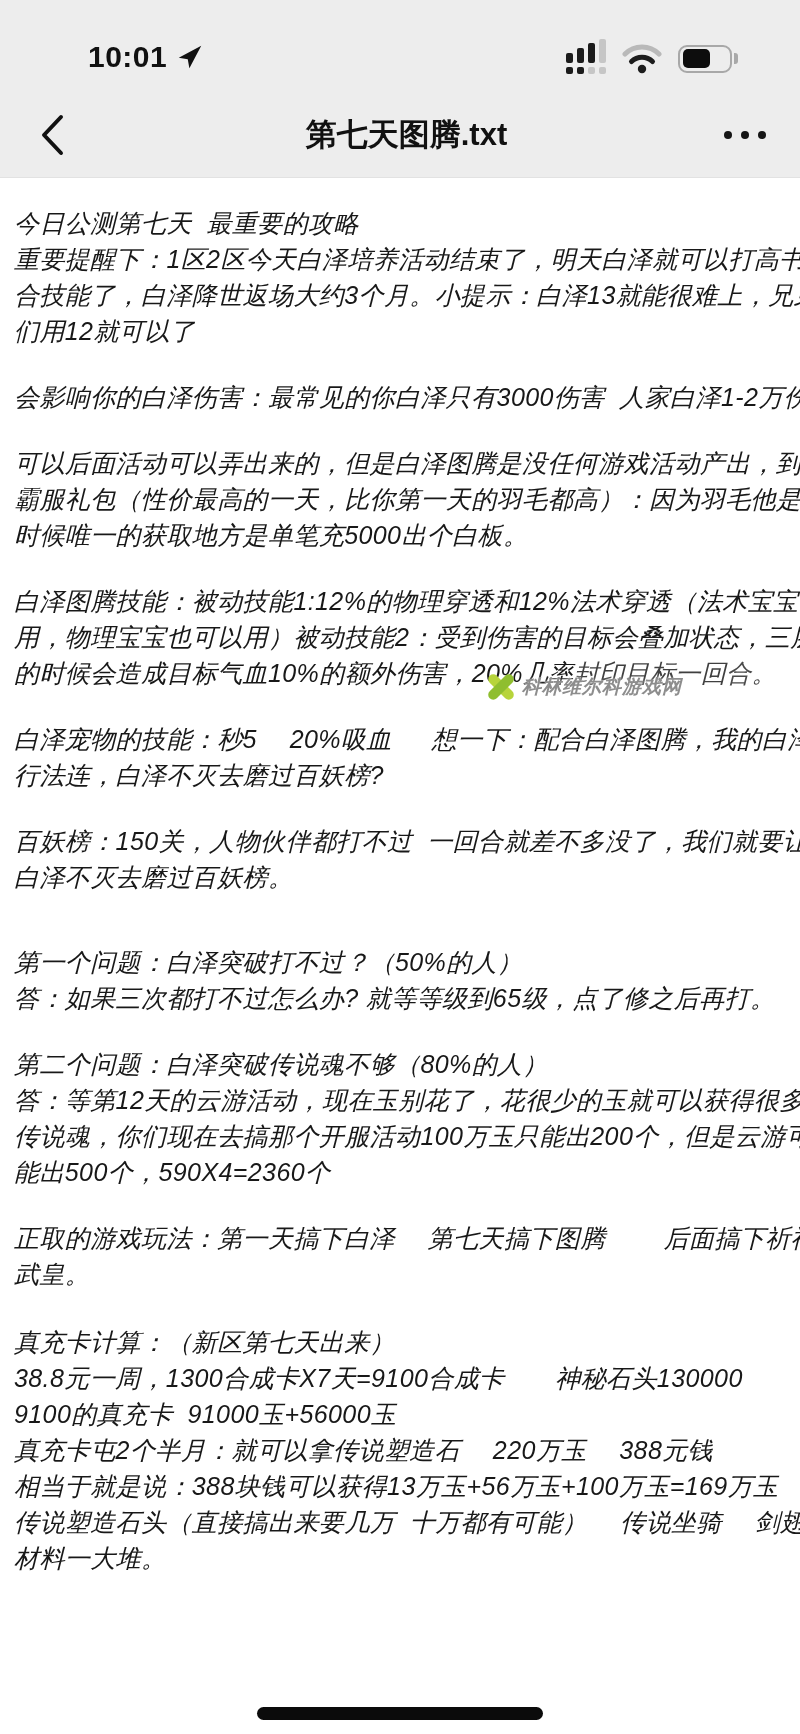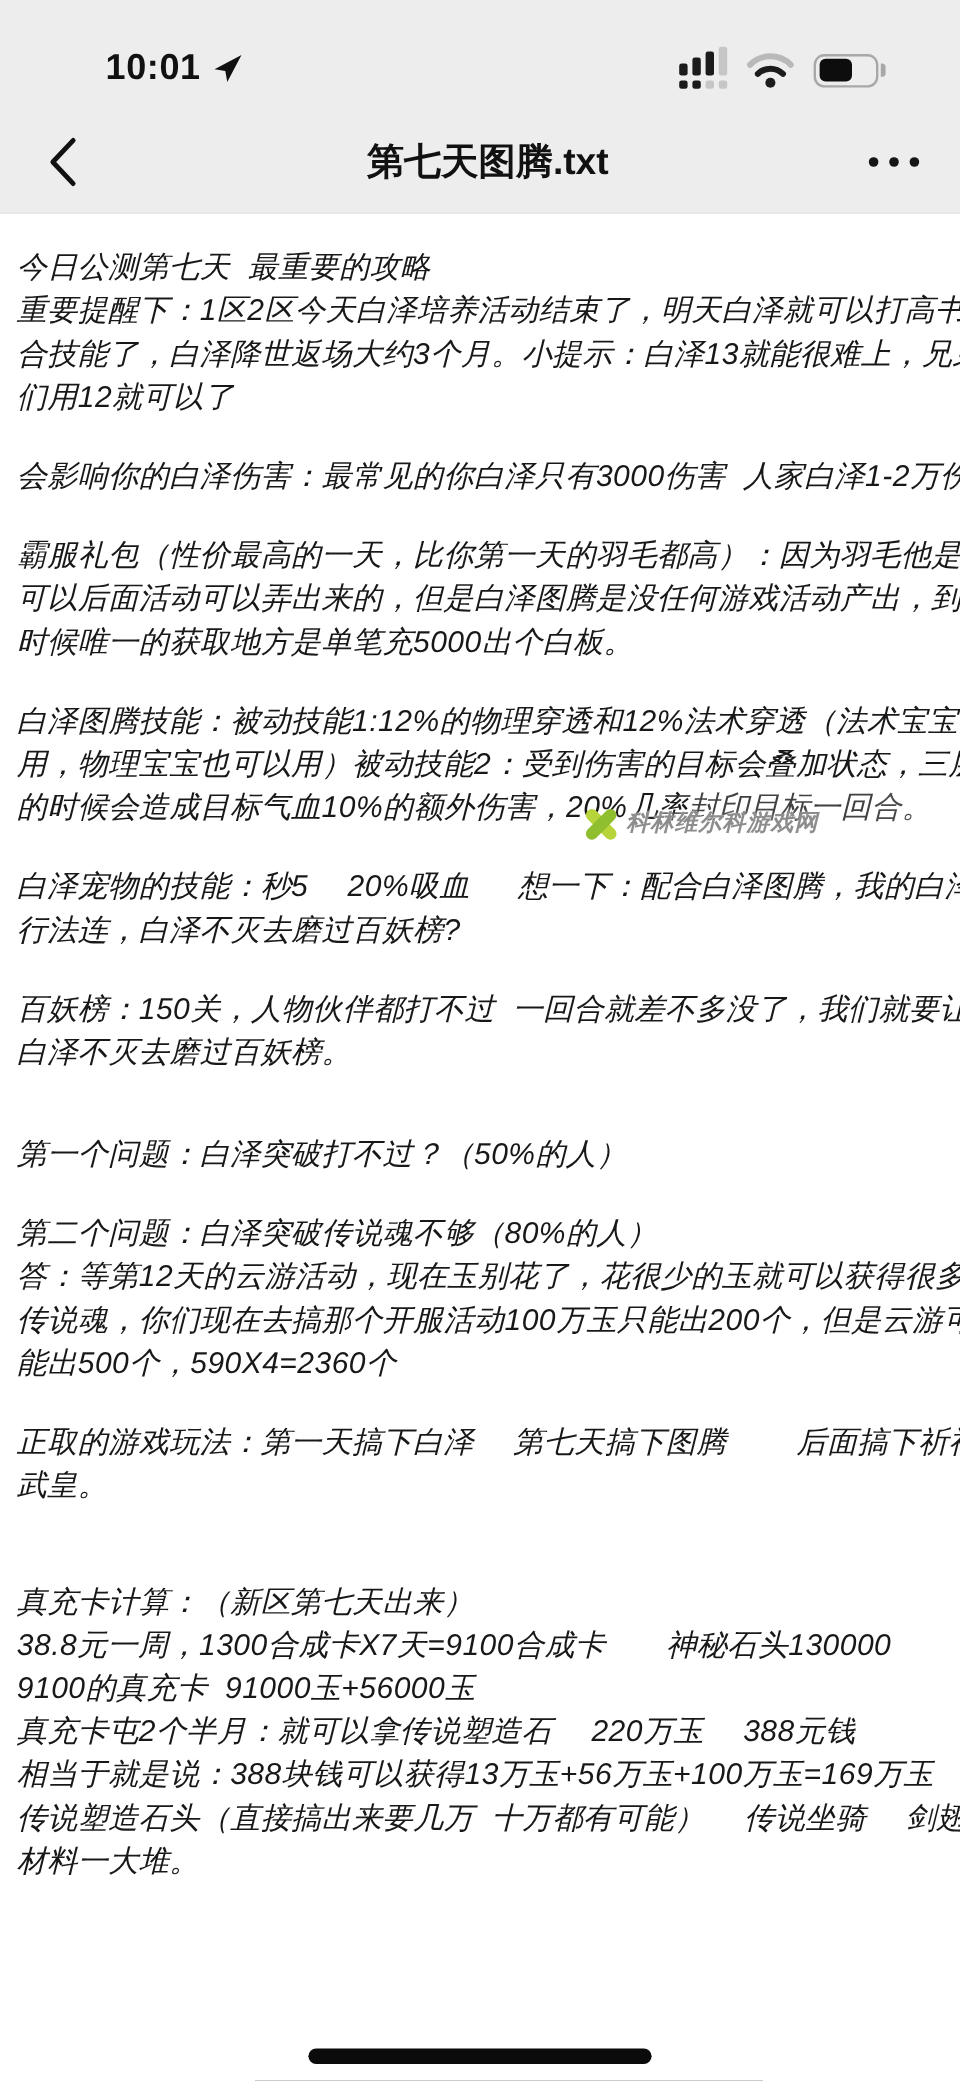--- a/index.html
+++ b/index.html
@@ -75,21 +75,21 @@
   
   .doc {
     position:absolute; top:179px; left:0; right:0; bottom:0;
     padding:26px 8px 0 14px;
     overflow:hidden;
   }
   .para { }
   .gap-0 { margin-top:0; }
   .gap-1 { margin-top:30px; }
   .gap-2 { margin-top:49px; }
-  .gap-3 { margin-top:61px; }
+  .gap-3 { margin-top:32px; }
   .line {
     position:relative;
     font-size:25px; line-height:36px;
     letter-spacing:0.4px;
     white-space:pre;
     color:#181818;
     font-style:italic;
   }
   .seg-normal { color:#181818; }
   .seg-faded  { color:#404040; }
@@ -188,39 +188,40 @@
       <div class="para gap-0">
         <div class="line">今日公测第七天  最重要的攻略</div>
         <div class="line">重要提醒下：1区2区今天白泽培养活动结束了，明天白泽就可以打高书</div>
         <div class="line">合技能了，白泽降世返场大约3个月。小提示：白泽13就能很难上，兄弟</div>
         <div class="line">们用12就可以了</div>
       </div>
       <div class="para gap-1">
         <div class="line">会影响你的白泽伤害：最常见的你白泽只有3000伤害  人家白泽1-2万伤</div>
       </div>
       <div class="para gap-1">
+        <div class="line">可以后面活动可以弄出来的，但是白泽图腾是没任何游戏活动产出，到</div>
         <div class="line">霸服礼包（性价最高的一天，比你第一天的羽毛都高）：因为羽毛他是</div>
-        <div class="line">可以后面活动可以弄出来的，但是白泽图腾是没任何游戏活动产出，到</div>
         <div class="line">时候唯一的获取地方是单笔充5000出个白板。</div>
       </div>
       <div class="para gap-1">
         <div class="line">白泽图腾技能：被动技能1:12%的物理穿透和12%法术穿透（法术宝宝可</div>
         <div class="line">用，物理宝宝也可以用）被动技能2：受到伤害的目标会叠加状态，三层</div>
         <div class="line"><span class="seg-normal">的时候会造成目标气血10%的额外伤害，20%几率</span><span class="seg-faded">封印目标一回</span><span class="seg-dim">合。</span><span class="watermark"><span class="wm-logo"><i class="wm-a" style="background: rgb(183, 212, 59);"></i><i class="wm-b" style="background: rgb(143, 190, 47);"></i></span><span class="wm-text" style="color: rgb(141, 141, 141);">科林维尔科游戏网</span></span></div>
       </div>
       <div class="para gap-1">
         <div class="line">白泽宠物的技能：秒5　 20%吸血　  想一下：配合白泽图腾，我的白泽进</div>
         <div class="line">行法连，白泽不灭去磨过百妖榜?</div>
       </div>
       <div class="para gap-1">
         <div class="line">百妖榜：150关，人物伙伴都打不过  一回合就差不多没了，我们就要让</div>
         <div class="line">白泽不灭去磨过百妖榜。</div>
       </div>
       <div class="para gap-2">
         <div class="line">第一个问题：白泽突破打不过？（50%的人）</div>
+        <div class="line">答：如果三次都打不过怎么办? 就等等级到65级，点了修之后再打。</div>
       </div>
       <div class="para gap-1">
         <div class="line">第二个问题：白泽突破传说魂不够（80%的人）</div>
         <div class="line">答：等第12天的云游活动，现在玉别花了，花很少的玉就可以获得很多</div>
         <div class="line">传说魂，你们现在去搞那个开服活动100万玉只能出200个，但是云游可</div>
         <div class="line">能出500个，590X4=2360个</div>
       </div>
       <div class="para gap-1">
         <div class="line">正取的游戏玩法：第一天搞下白泽　 第七天搞下图腾　　 后面搞下祈福</div>
         <div class="line">武皇。</div>

